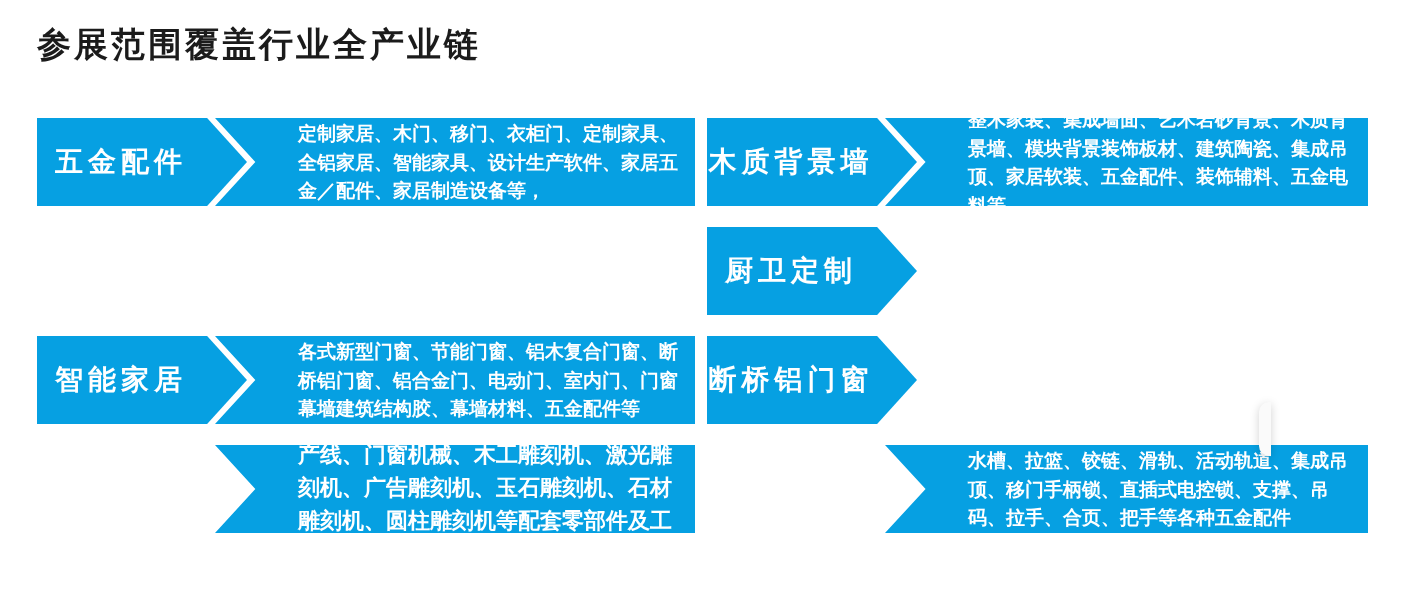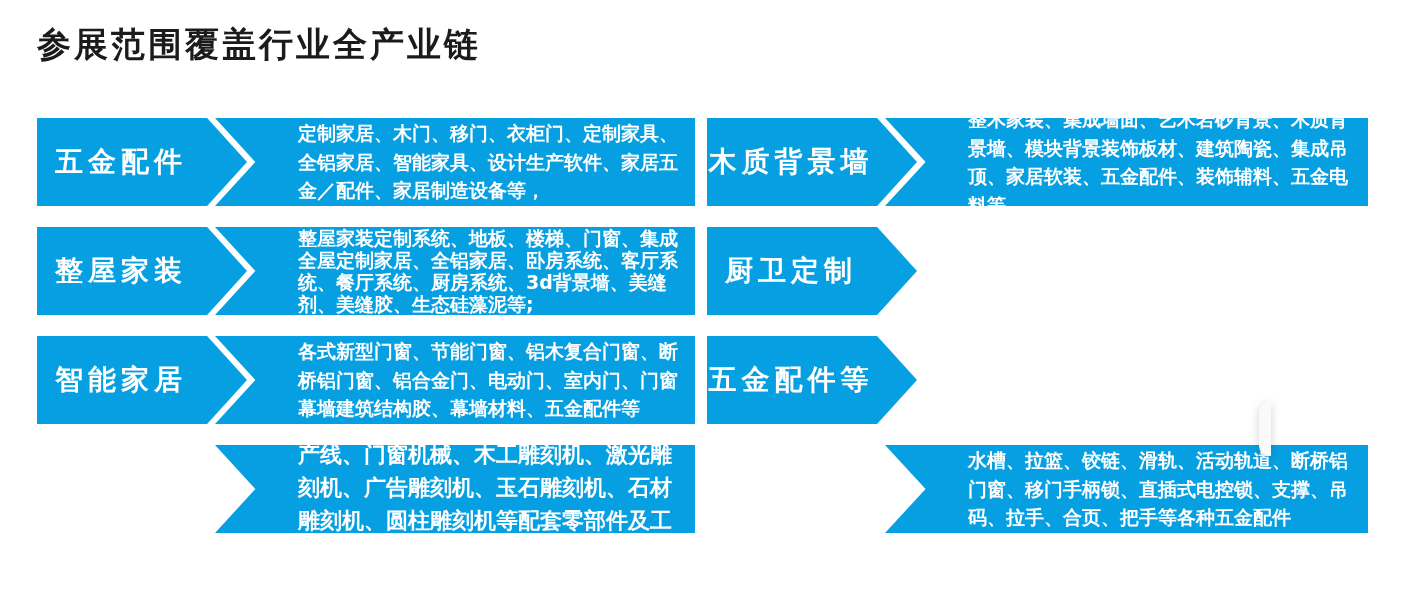--- a/index.html
+++ b/index.html
@@ -95,26 +95,20 @@
     <div class="row">
       <div class="arrow-label">
         <span>五金配件</span>
       </div>
       <div class="desc-box">
         <p>定制家居、木门、移门、衣柜门、定制家具、全铝家居、智能家具、设计生产软件、家居五金／配件、家居制造设备等，</p>
       </div>
     </div>
 
     <div class="row tight">
-      <div class="arrow-label">
-        <span>整屋家装</span>
-      </div>
-      <div class="desc-box">
-        <p>整屋家装定制系统、地板、楼梯、门窗、集成全屋定制家居、全铝家居、卧房系统、客厅系统、餐厅系统、厨房系统、3d背景墙、美缝剂、美缝胶、生态硅藻泥等;</p>
-      </div>
     </div>
 
     <div class="row">
       <div class="arrow-label">
         <span>智能家居</span>
       </div>
       <div class="desc-box">
         <p>各式新型门窗、节能门窗、铝木复合门窗、断桥铝门窗、铝合金门、电动门、室内门、门窗幕墙建筑结构胶、幕墙材料、五金配件等</p>
       </div>
     </div>
@@ -135,27 +129,27 @@
     </div>
 
     <div class="row">
       <div class="arrow-label">
         <span>厨卫定制</span>
       </div>
     </div>
 
     <div class="row">
       <div class="arrow-label">
-        <span>五金配件等</span>
+        <span>断桥铝门窗</span>
       </div>
     </div>
 
     <div class="row">
       <div class="desc-box">
-        <p>水槽、拉篮、铰链、滑轨、活动轨道、断桥铝门窗、移门手柄锁、直插式电控锁、支撑、吊码、拉手、合页、把手等各种五金配件</p>
+        <p>水槽、拉篮、铰链、滑轨、活动轨道、集成吊顶、移门手柄锁、直插式电控锁、支撑、吊码、拉手、合页、把手等各种五金配件</p>
       </div>
     </div>
 
   </div>
 
   <div class="edge-widget"></div>
 
 </div>
 
 </body></html>

